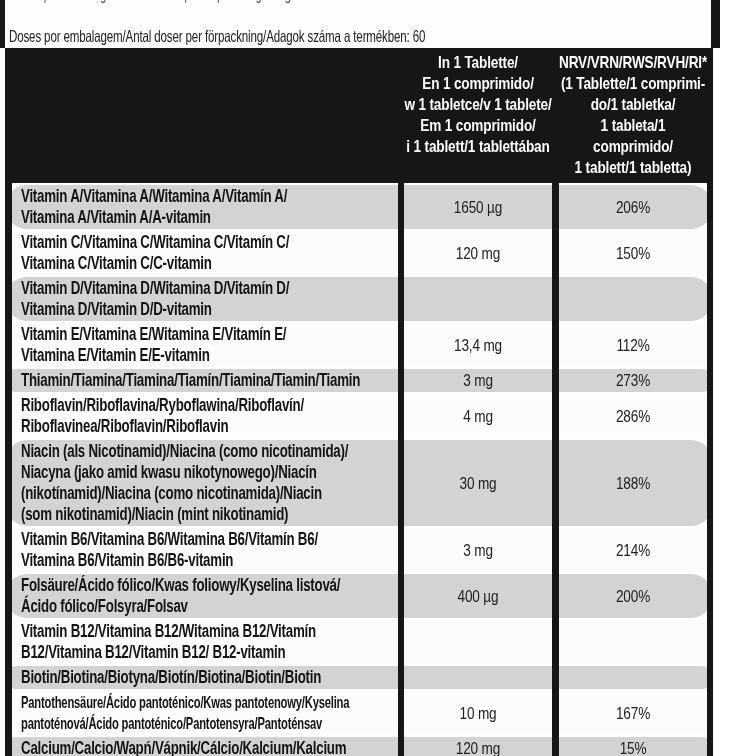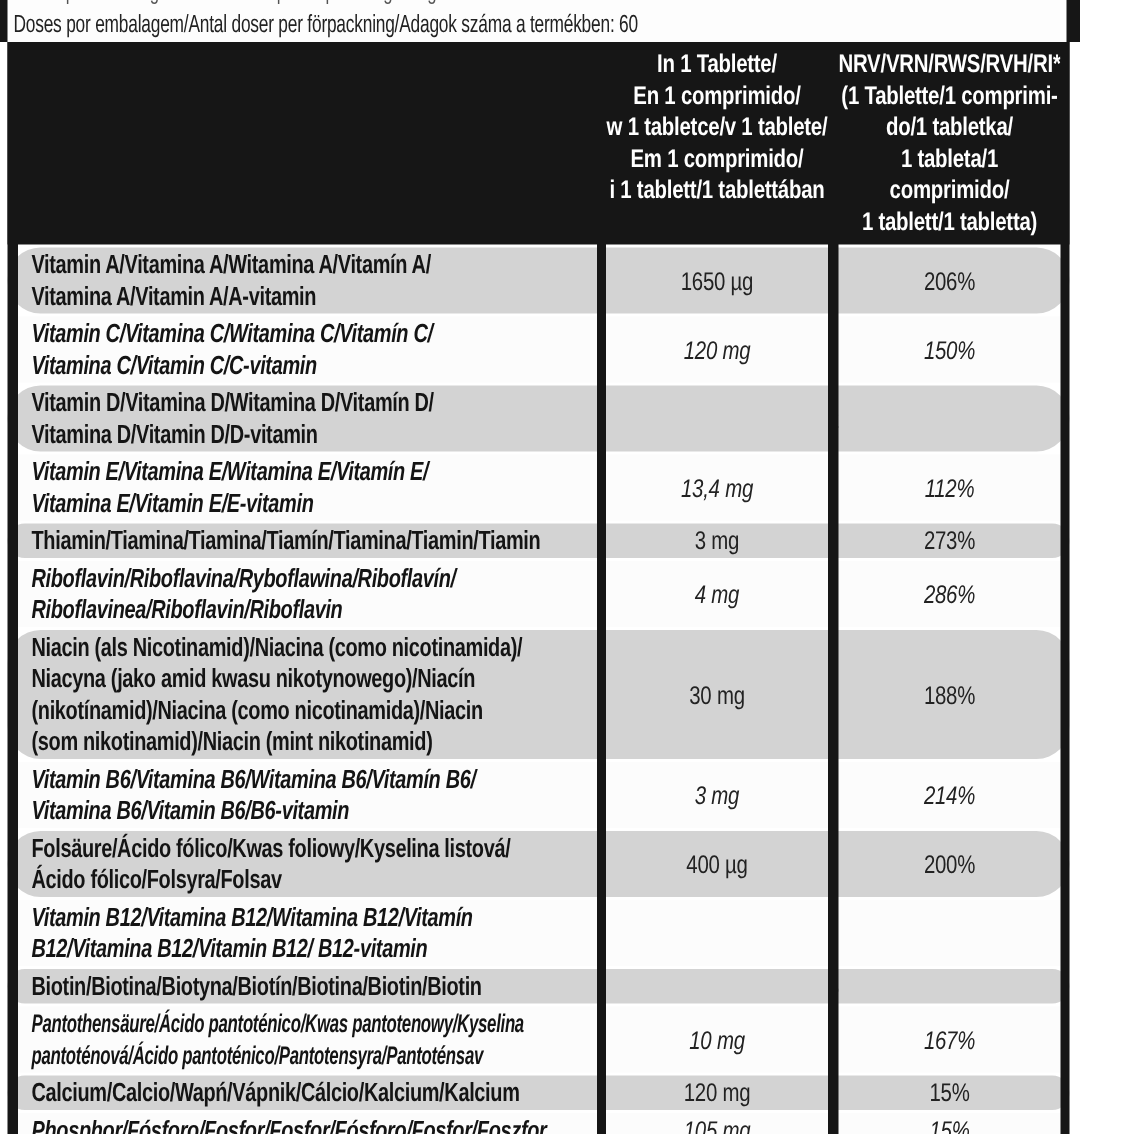--- a/index.html
+++ b/index.html
@@ -6,21 +6,21 @@
   html,body { background:#ffffff; }
   body {
     width:756px; height:756px; overflow:hidden; position:relative;
     font-family:"Liberation Sans", sans-serif;
     color:#1b1b1b;
     -webkit-font-smoothing:antialiased;
   }
   
   .top-band {
     position:relative;
-    margin-left:0; width:720px; height:28px;
+    margin-left:0; width:720px; height:48px;
     background:#fdfdfd;
     border-left:5px solid #161616;
     border-right:9px solid #161616;
     overflow:hidden;
   }
   .clip-frag {
     position:absolute; top:0; left:4px; right:4px; height:5px; overflow:hidden;
     opacity:.75;
   }
   .clip-frag .cond { margin-top:-14px; }
@@ -67,21 +67,21 @@
   
   .row {
     display:grid;
     grid-template-columns:7px 386px 6px 148px 7px 148px 6px;
     margin-bottom:2px;
     padding:1px 0;
     align-items:center;
   }
   .row:last-child { margin-bottom:0; }
   .row.g { background:#d3d3d3;border-radius:22px; }
-  .row.w { background:#fcfcfc;font-style:italic; }
+  .row.w { background:#fcfcfc; }
   .cell { overflow:hidden; display:flex; align-items:center; justify-content:flex-start; height:100%; }
   .name-cell { padding-left:9px; }
   .name {
     font-weight:700; font-size:17.5px; line-height:21px; letter-spacing:-0.3px;
     transform:scaleX(0.76); transform-origin:0 50%;
     width:131.6%; flex:none;
     white-space:pre-line; color:#141414;
   }
   .row.xcond .name {
     transform:scaleX(0.66); width:151.5%; font-size:17px;

